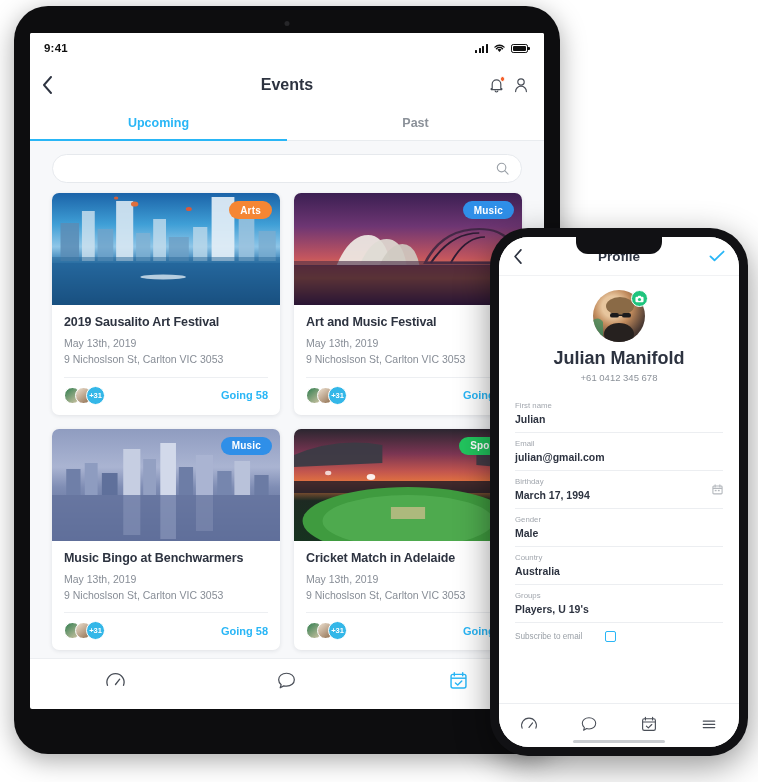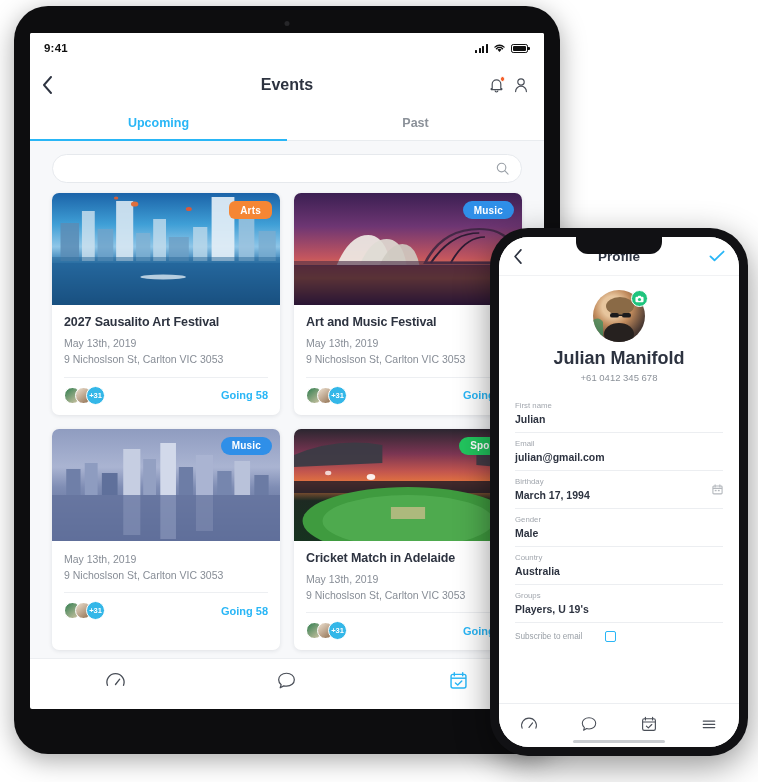--- a/index.html
+++ b/index.html
@@ -220,24 +220,24 @@
                 <rect x="112" y="4" width="16" height="64" fill="#e3eef6" opacity=".92"></rect>
                 <rect x="131" y="22" width="11" height="46" fill="#9cc3de" opacity=".85"></rect>
                 <rect x="145" y="38" width="12" height="30" fill="#7aadd0" opacity=".8"></rect>
                 <rect x="0" y="64" width="160" height="6" fill="#2c6a9a" opacity=".5"></rect>
                 <rect x="0" y="70" width="160" height="42" fill="#1e5a8e" opacity=".55"></rect>
                 <ellipse cx="78" cy="84" rx="16" ry="2.4" fill="#e8f2f8" opacity=".75"></ellipse>
                 <circle cx="58" cy="11" r="2.6" fill="#e06f3c"></circle>
                 <circle cx="96" cy="16" r="2.1" fill="#d9593a"></circle>
                 <circle cx="45" cy="5" r="1.6" fill="#cf5f3c"></circle>
               </svg>
-              <span class="badge" style="background:#f58634;border-radius:6px;">Arts</span>
+              <span class="badge" style="background:#f58634;">Arts</span>
             </div>
             <div class="cbody">
-              <div class="ctitle">2027 Sausalito Art Festival</div>
+              <div class="ctitle">2019 Sausalito Art Festival</div>
               <div class="cmeta">May 13th, 2019</div>
               <div class="cmeta">9 Nichoslson St, Carlton VIC 3053</div>
             </div>
             <div class="cfoot">
               <div class="avatars">
                 <span class="av" style="background:linear-gradient(140deg,#2f7d4f,#d7c7a8);"></span>
                 <span class="av" style="background:linear-gradient(140deg,#efe3d3,#8c6a4a);"></span>
                 <span class="avmore">+31</span>
               </div>
               <span class="going">Going 58</span>
@@ -288,20 +288,21 @@
                 <rect x="128" y="32" width="11" height="34" fill="#b9c2da"></rect>
                 <rect x="142" y="46" width="10" height="20" fill="#6b7ba4"></rect>
                 <rect x="0" y="66" width="160" height="46" fill="#64739e" opacity=".82"></rect>
                 <rect x="50" y="66" width="12" height="40" fill="#8d9abe" opacity=".5"></rect>
                 <rect x="76" y="66" width="11" height="44" fill="#97a3c5" opacity=".5"></rect>
                 <rect x="101" y="66" width="12" height="36" fill="#8592b6" opacity=".5"></rect>
               </svg>
               <span class="badge" style="background:#2f8fe8;">Music</span>
             </div>
             <div class="cbody">
+              <div class="ctitle">Music Bingo at Benchwarmers</div>
               <div class="cmeta">May 13th, 2019</div>
               <div class="cmeta">9 Nichoslson St, Carlton VIC 3053</div>
             </div>
             <div class="cfoot">
               <div class="avatars">
                 <span class="av" style="background:linear-gradient(140deg,#2f7d4f,#d7c7a8);"></span>
                 <span class="av" style="background:linear-gradient(140deg,#efe3d3,#8c6a4a);"></span>
                 <span class="avmore">+31</span>
               </div>
               <span class="going">Going 58</span>

